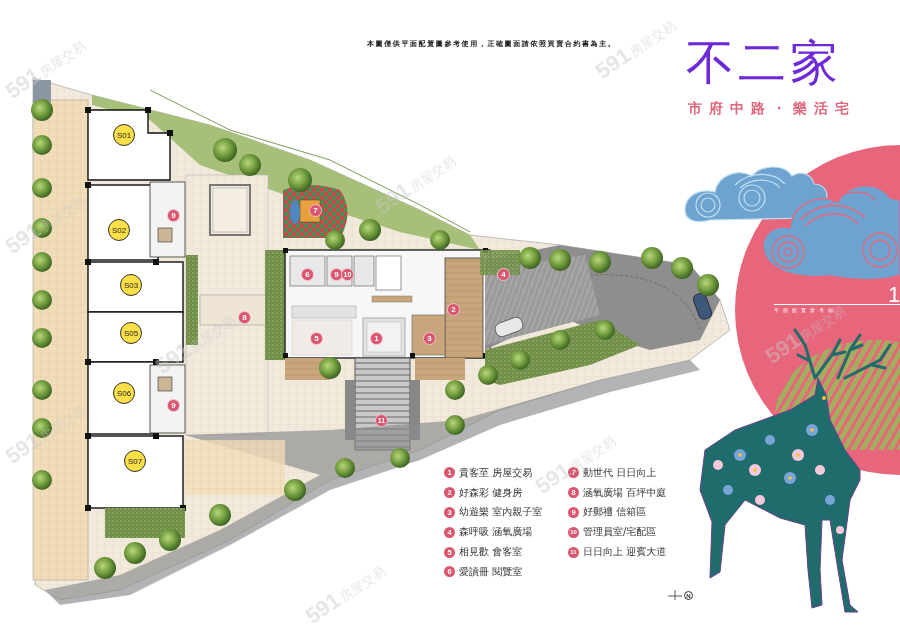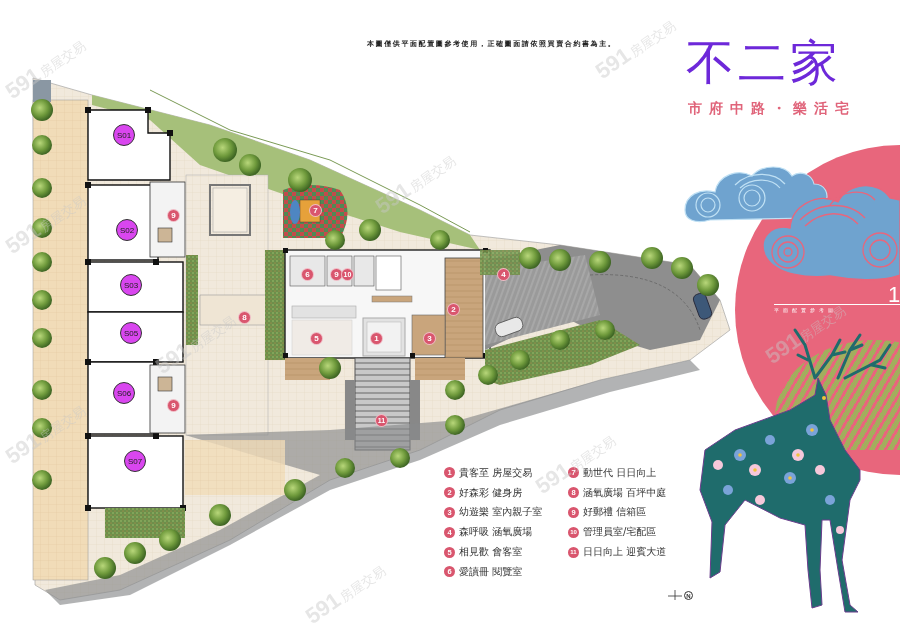--- a/index.html
+++ b/index.html
@@ -65,21 +65,21 @@
   }
 
   .marker {
     position: absolute; width: 13px; height: 13px; border-radius: 50%;
     background: #d9566e; color: #fff; font-size: 8px; font-weight: bold;
     display: flex; align-items: center; justify-content: center;
     font-family: "Liberation Sans", sans-serif; border: 1px solid rgba(255,255,255,0.6);
   }
   .unit-label {
     position: absolute; width: 22px; height: 22px; border-radius: 50%;
-    border: 1px solid #333; background: #d946ef; font-size: 8px;
+    border: 1px solid #333; background: #fde047; font-size: 8px;
     display: flex; align-items: center; justify-content: center;
     font-family: "Liberation Sans", sans-serif; color: #222;
   }
 
   .north {
     position: absolute; left: 684px; top: 591px; width: 9px; height: 9px;
     border: 1px solid #333; border-radius: 50%; font-size: 6px;
     display: flex; align-items: center; justify-content: center; color: #333;
     font-family: "Liberation Sans", sans-serif; font-weight: bold;
   }
@@ -325,21 +325,21 @@
       <circle cx="812" cy="430" r="1.8"></circle>
         <circle cx="790" cy="478" r="1.8"></circle>
     </g>
     <circle cx="824" cy="398" r="2" fill="#f2c23c"></circle>
   </g>
 
   <path d="M675 590 L675 600 M668 596 L682 596" stroke="#333" stroke-width="0.8"></path>
 </svg>
 
 <div class="unit-label" style="left:113px;top:124px">S01</div>
-<div class="unit-label" style="left:116px;top:219px">S02</div>
+<div class="unit-label" style="left:108px;top:219px">S02</div>
 <div class="unit-label" style="left:120px;top:274px">S03</div>
 <div class="unit-label" style="left:120px;top:322px">S05</div>
 <div class="unit-label" style="left:113px;top:382px">S06</div>
 <div class="unit-label" style="left:124px;top:450px">S07</div>
 
 <div class="marker" style="left:370px;top:332px">1</div>
 <div class="marker" style="left:447px;top:303px">2</div>
 <div class="marker" style="left:423px;top:332px">3</div>
 <div class="marker" style="left:497px;top:268px">4</div>
 <div class="marker" style="left:310px;top:332px">5</div>

